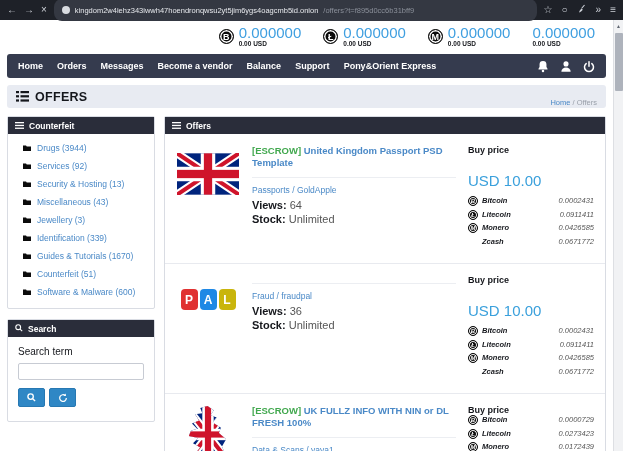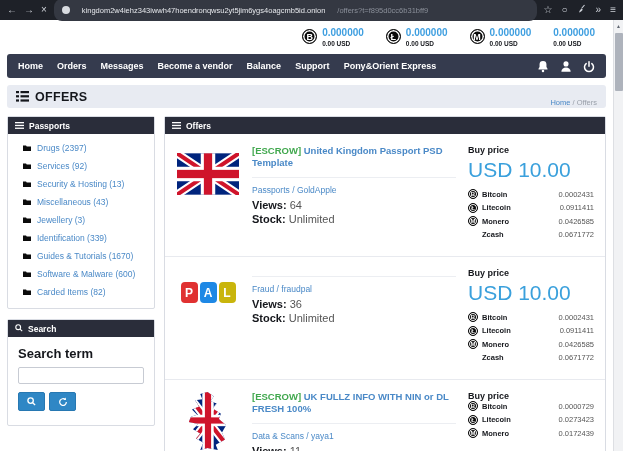--- a/index.html
+++ b/index.html
@@ -3,39 +3,39 @@
 <meta charset="utf-8">
 <style>
   * { margin:0; padding:0; box-sizing:border-box; }
   html,body { width:623px; height:451px; overflow:hidden; background:#fff;
     font-family:"Liberation Sans","DejaVu Sans",sans-serif; }
   
   .browser-bar { height:20px; background:#1e2128; display:flex; align-items:center;
     gap:7px; padding:0 7px; color:#cdd1d8; font-size:10px; }
   .nav-glyph { cursor:pointer; font-size:10px; line-height:20px; }
   .url-pill { flex:1; height:22px; background:#343842; border-radius:8px;
-    display:flex; align-items:center; gap:12px; padding:1px 8px; min-width:0; }
+    display:flex; align-items:center; gap:5px; padding:1px 8px; min-width:0; }
   .onion-dot { width:8px; height:8px; border-radius:50%; background:#d8dbe0; flex:none; }
   .url-host { color:#e6e8ec; font-size:7.5px; white-space:nowrap; }
   .url-path { color:#8a8f99; font-size:7.5px; white-space:nowrap; overflow:hidden; }
   .chrome-icons { display:flex; gap:9px; align-items:center; }
   
   .scrollbar { position:absolute; top:20px; right:0; width:10px; bottom:0;
     background:#f1f2f4; border-left:1px solid #dddfe3; z-index:50; }
   .scroll-up { display:block; text-align:center; font-size:5px; color:#606670; line-height:12px; }
   .scroll-thumb { position:absolute; top:13px; left:1px; width:8px; height:58px;
     background:#aeb3bc; border-radius:1px; }
   
   .page { width:613px; }
   .balances { display:flex; justify-content:flex-end; gap:22px; padding:8px 18px 7px 0; }
   .balance { display:flex; align-items:flex-start; gap:5px; }
   .coin-badge { width:15px; height:15px; border-radius:50%; background:#0b0b0b; color:#fff;
     font-size:9px; font-weight:bold; display:flex; align-items:center; justify-content:center;
     border:1.5px solid #0b0b0b; box-shadow:inset 0 0 0 1.5px #fff; flex:none; margin-top:1px; }
-  .bal-amount { color:#3f9fe0; font-size:10px; font-weight:bold; line-height:10px; }
+  .bal-amount { color:#3f9fe0; font-size:15px; font-weight:normal; line-height:10px; }
   .bal-usd { color:#15171c; font-size:6.5px; font-weight:bold; margin-top:2px; }
   
   .navbar { margin:0 7px; height:24px; background:#353b4e; border-radius:3px;
     display:flex; align-items:center; gap:14px; padding:0 11px; }
   .nav-item { color:#fff; font-size:9px; font-weight:bold; cursor:pointer; white-space:nowrap; }
   .nav-right { margin-left:auto; display:flex; gap:11px; align-items:center; }
   .nav-right svg { display:block; }
   
   .title-bar { margin:7px 7px 0; height:23px; background:#e8ebf2; border-radius:3px;
     display:flex; align-items:center; padding:0 9px; }
@@ -51,41 +51,41 @@
   .panel-hd { background:#2a2d3a; color:#fff; font-size:8.5px; font-weight:bold;
     height:17px; display:flex; align-items:center; gap:5px; padding:0 7px; }
   
   .cat-list { padding:5px 0 7px; }
   .cat-item { display:flex; align-items:center; gap:6px; padding:4px 8px 4px 15px;
     color:#4a89c7; font-size:8.5px; cursor:pointer; }
   .cat-item svg { flex:none; }
   
   .search-panel { margin-top:10px; }
   .search-body { padding:9px 10px 14px; }
-  .lbl { font-size:13px; font-weight:bold; color:#15171c; }
+  .lbl { font-size:10px; font-weight:normal; color:#15171c; }
   .search-input { width:100%; height:17px; border:1px solid #c7cbd3; border-radius:2px;
     margin-top:6px; font-size:9px; padding:0 4px; }
   .btn-row { display:flex; gap:4px; margin-top:8px; }
   .btn-blue { width:27px; height:19px; background:#2f87c5; border:1px solid #2778b2;
     border-radius:2px; display:flex; align-items:center; justify-content:center; cursor:pointer; }
   
   .offer-row { display:flex; gap:12px; padding:11px 11px 13px; border-bottom:1px solid #e8eaef; }
   .offer-img { width:64px; flex:none; display:flex; justify-content:center; align-items:flex-start; }
   .offer-mid { flex:1; min-width:0; }
   .offer-title { font-size:9.5px; font-weight:bold; line-height:12px; cursor:pointer; }
   .escrow { color:#41a84e; }
   .t-link { color:#4a89c7; }
   .mid-div { border-top:1px solid #eceef2; margin:8px 0 7px; }
   .cat-link { color:#4a89c7; font-size:8.5px; margin-bottom:4px; cursor:pointer; }
   .meta-line { font-size:11px; color:#555; margin-bottom:2px; }
   .meta-line b { color:#15171c; }
   .offer-price { width:126px; flex:none; }
   .buy-lbl { font-size:9px; font-weight:bold; color:#15171c; }
-  .price { font-size:21px; color:#3aa0dc; margin:3px 0 7px; }
-  .crow { display:flex; align-items:center; margin-bottom:3.5px; font-size:7.5px; }
+  .price { font-size:15px; color:#3aa0dc; margin:17px 0 7px; }
+  .crow { display:flex; margin-bottom:3.5px; font-size:7.5px;font-style:italic; }
   .cicon { width:10px; height:10px; border-radius:50%; background:#0b0b0b; color:#fff;
     font-size:6px; font-weight:bold; display:flex; align-items:center; justify-content:center;
     margin-right:4px; flex:none; box-shadow:inset 0 0 0 1px #fff; border:1px solid #0b0b0b; }
   .cicon.none { background:transparent; border-color:transparent; box-shadow:none; }
   .cname { font-weight:bold; color:#15171c; }
   .cval { margin-left:auto; color:#555; }
   
   .pal { display:flex; gap:2px; margin-top:14px; }
   .pal .tile { width:17px; height:21px; border-radius:4px; color:#fff; font-weight:bold;
     font-size:12px; display:flex; align-items:center; justify-content:center; }
@@ -216,28 +216,28 @@
         <div class="panel-hd">
           <span>
             <svg width="9" height="7" viewBox="0 0 9 7">
                 <g fill="#fff">
                   <rect width="9" height="1.3"></rect>
                   <rect y="2.8" width="9" height="1.3"></rect>
                   <rect y="5.6" width="9" height="1.3"></rect>
                 </g>
               </svg>
           </span>
-          <span>Passports</span>
+          <span>Counterfeit</span>
         </div>
         <div class="cat-list">
           <div class="cat-item">
               <svg width="8" height="6" viewBox="0 0 16 12">
                 <path fill="#0b0b0b" d="M0 1h6l1.5 2H16v9H0z"></path>
               </svg>
-              <span>Drugs (2397)</span>
+              <span>Drugs (3944)</span>
             </div>
           <div class="cat-item">
               <svg width="8" height="6" viewBox="0 0 16 12">
                 <path fill="#0b0b0b" d="M0 1h6l1.5 2H16v9H0z"></path>
               </svg>
               <span>Services (92)</span>
             </div>
           <div class="cat-item">
               <svg width="8" height="6" viewBox="0 0 16 12">
                 <path fill="#0b0b0b" d="M0 1h6l1.5 2H16v9H0z"></path>
@@ -265,27 +265,27 @@
           <div class="cat-item">
               <svg width="8" height="6" viewBox="0 0 16 12">
                 <path fill="#0b0b0b" d="M0 1h6l1.5 2H16v9H0z"></path>
               </svg>
               <span>Guides &amp; Tutorials (1670)</span>
             </div>
           <div class="cat-item">
               <svg width="8" height="6" viewBox="0 0 16 12">
                 <path fill="#0b0b0b" d="M0 1h6l1.5 2H16v9H0z"></path>
               </svg>
+              <span>Counterfeit (51)</span>
+            </div>
+          <div class="cat-item">
+              <svg width="8" height="6" viewBox="0 0 16 12">
+                <path fill="#0b0b0b" d="M0 1h6l1.5 2H16v9H0z"></path>
+              </svg>
               <span>Software &amp; Malware (600)</span>
-            </div>
-          <div class="cat-item">
-              <svg width="8" height="6" viewBox="0 0 16 12">
-                <path fill="#0b0b0b" d="M0 1h6l1.5 2H16v9H0z"></path>
-              </svg>
-              <span>Carded Items (82)</span>
             </div>
         </div>
       </div>
 
       <div class="panel search-panel">
         <div class="panel-hd">
           <span>
             <svg width="8" height="8" viewBox="0 0 10 10">
                 <circle cx="4" cy="4" r="3" fill="none" stroke="#fff" stroke-width="1.4"></circle>
                 <path d="M6.3 6.3 9 9" stroke="#fff" stroke-width="1.4"></path>

